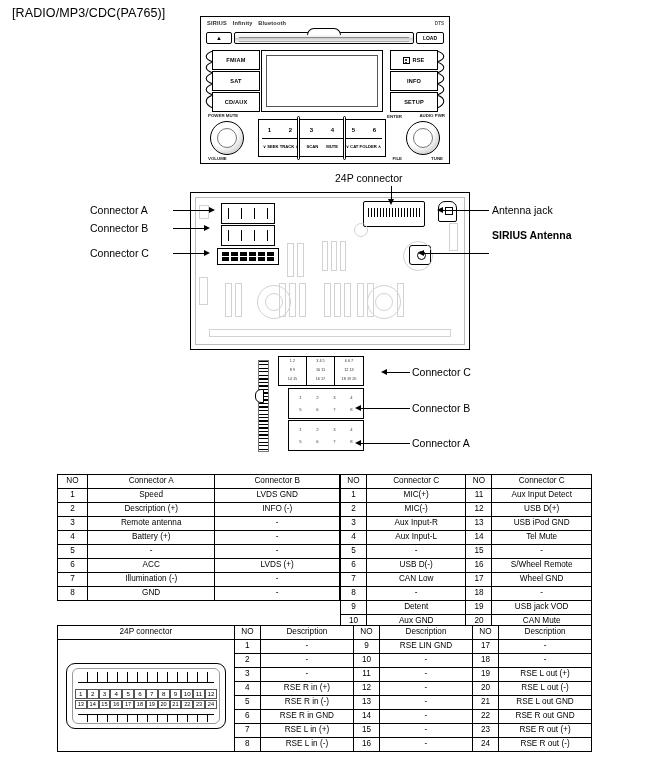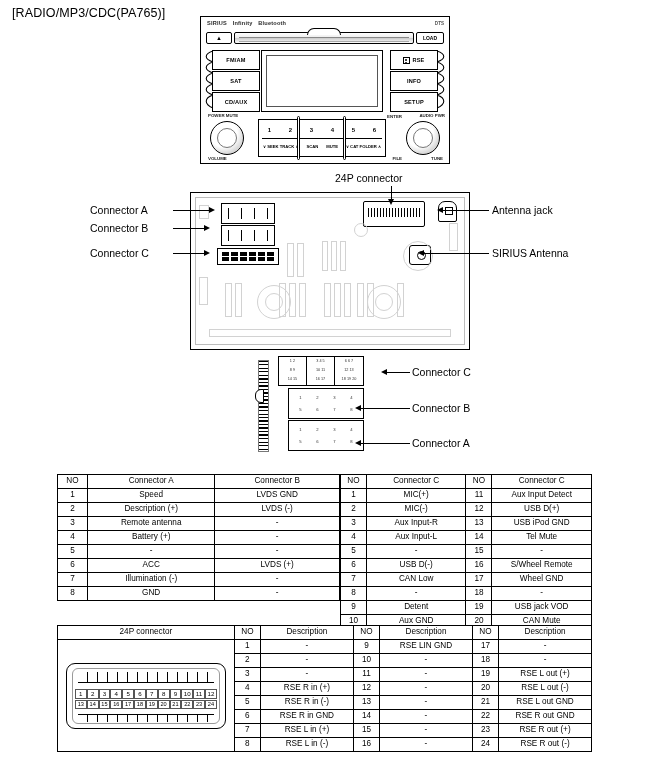--- a/index.html
+++ b/index.html
@@ -463,21 +463,21 @@
 <div class="arrow-r" style="left:204px; top:250px;"></div>
 
 <div class="callout" style="left:335px; top:172px;">24P connector</div>
 <div class="leader-v" style="left:391px; top:186px; height:14px;"></div>
 <div class="arrow-d" style="left:388px; top:199px;"></div>
 
 <div class="callout" style="left:492px; top:204px;">Antenna jack</div>
 <div class="leader" style="left:443px; top:210px; width:46px;"></div>
 <div class="arrow-l" style="left:437px; top:207px;"></div>
 
-<div class="callout" style="left:492px; top:247px;">SIRIUS Antenna</div>
+<div class="callout" style="left:492px; top:229px;font-weight:bold;">SIRIUS Antenna</div>
 <div class="leader" style="left:424px; top:253px; width:65px;"></div>
 <div class="arrow-l" style="left:418px; top:250px;"></div>
 
 <div id="pinout-ill">
   <div class="po-rail"></div>
   <div class="po-tab"></div>
   <div class="po-body">
 
     <div class="po-c">
       <div>
@@ -553,21 +553,21 @@
   </thead>
   <tbody>
     <tr>
         <td>1</td>
         <td>Speed</td>
         <td>LVDS GND</td>
       </tr>
     <tr>
         <td>2</td>
         <td>Description (+)</td>
-        <td>LVDS (-)</td>
+        <td>INFO (-)</td>
       </tr>
     <tr>
         <td>3</td>
         <td>Remote antenna</td>
         <td>-</td>
       </tr>
     <tr>
         <td>4</td>
         <td>Battery (+)</td>
         <td>-</td>

